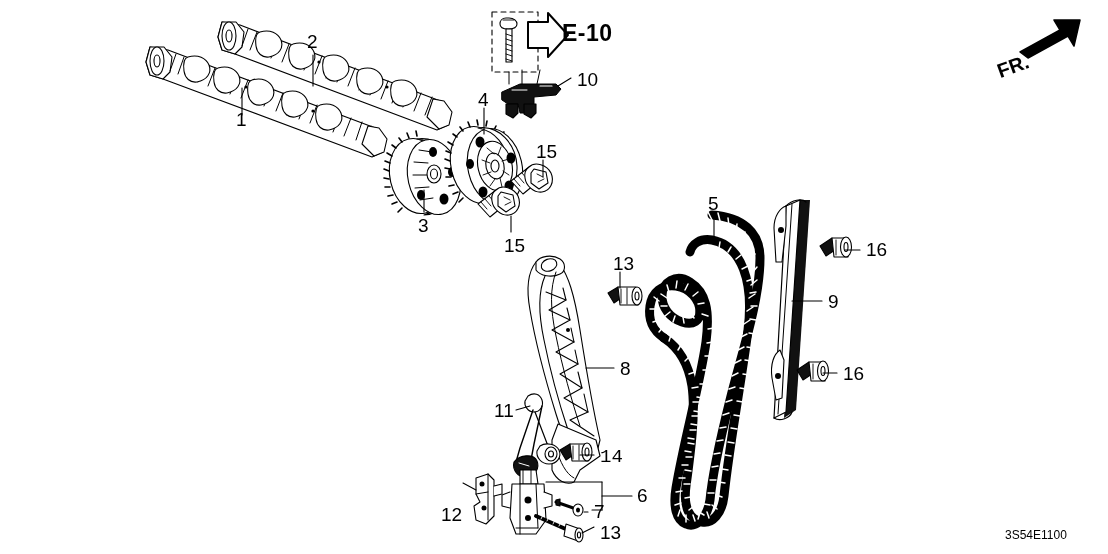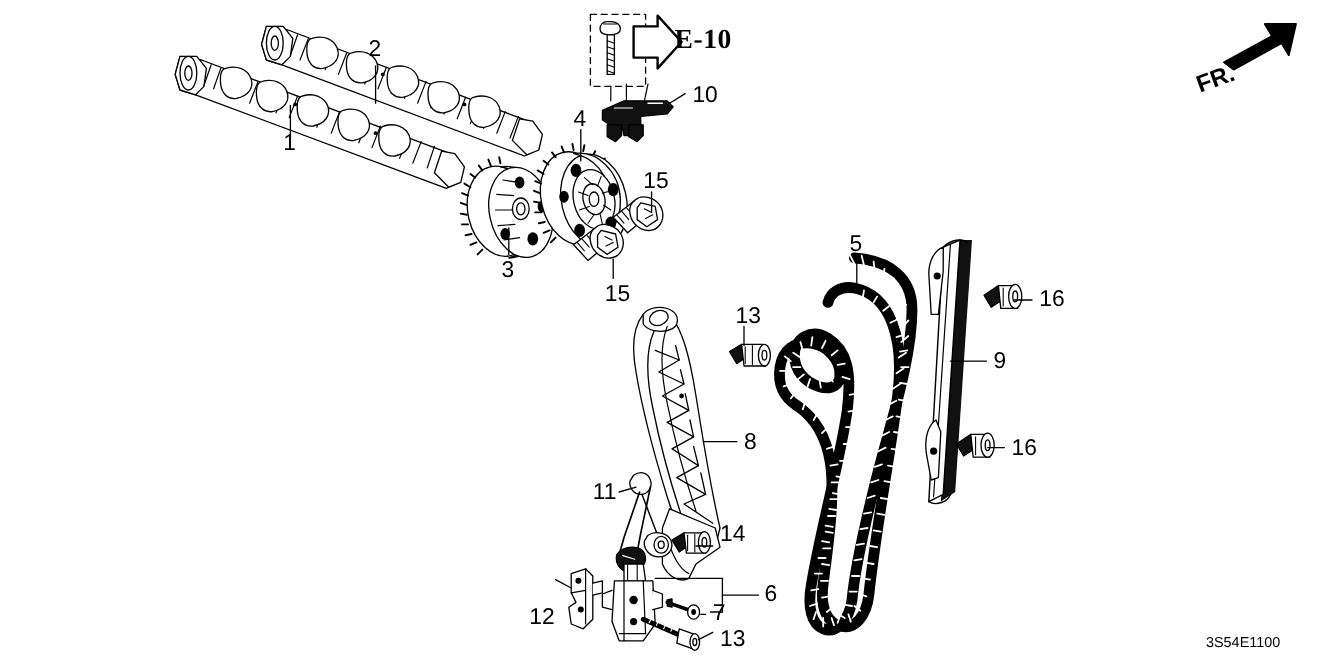--- a/index.html
+++ b/index.html
@@ -1,21 +1,21 @@
 <!DOCTYPE html>
 <html><head>
 <meta charset="utf-8">
 <style>
   html,body{margin:0;padding:0;background:#ffffff;}
   body{width:1108px;height:554px;font-family:"Liberation Sans",sans-serif;overflow:hidden;}
   #stage{position:relative;width:1108px;height:554px;background:#fff;}
   svg.layer{position:absolute;left:0;top:0;width:1108px;height:554px;}
   .lbl{position:absolute;font-family:"Liberation Sans",sans-serif;font-size:19px;color:#000;
        line-height:1;white-space:nowrap;}
-  .lbl-e10{position:absolute;font-family:Liberation Serif, serif;font-weight:bold;
+  .lbl-e10{position:absolute;font-family:Liberation Sans, sans-serif;font-weight:bold;
        font-size:23px;color:#000;letter-spacing:0.5px;}
   .lbl-fr{position:absolute;font-family:"Liberation Sans",sans-serif;font-weight:bold;
        font-size:20px;color:#000;transform:rotate(-20deg);transform-origin:left bottom;}
   .lbl-code{position:absolute;font-family:"Liberation Sans",sans-serif;font-size:12px;color:#000;}
 </style>
 </head>
 <body>
 
 <div id="stage">
 
@@ -587,21 +587,21 @@
   <div class="lbl" style="left:478px;top:90px;">4</div>
   <div class="lbl" style="left:708px;top:194px;">5</div>
   <div class="lbl" style="left:637px;top:486px;">6</div>
   <div class="lbl" style="left:594px;top:502px;">7</div>
   <div class="lbl" style="left:620px;top:359px;">8</div>
   <div class="lbl" style="left:828px;top:292px;">9</div>
   <div class="lbl" style="left:577px;top:70px;">10</div>
   <div class="lbl" style="left:494px;top:401px;text-align:center;">11</div>
   <div class="lbl" style="left:441px;top:493px;margin-top:12px;">12</div>
   <div class="lbl" style="left:613px;top:254px;text-align:center;">13</div>
-  <div class="lbl" style="left:600px;top:436px;">14</div>
+  <div class="lbl" style="left:600px;top:448px;font-family:Liberation Mono, monospace;">14</div>
   <div class="lbl" style="left:536px;top:142px;">15</div>
   <div class="lbl" style="left:504px;top:236px;">15</div>
   <div class="lbl" style="left:866px;top:240px;">16</div>
   <div class="lbl" style="left:843px;top:364px;">16</div>
   <div class="lbl" style="left:600px;top:523px;">13</div>
 
   <div class="lbl-e10" style="left:562px;top:20px;">E-10</div>
 
   <div class="lbl-fr" style="left:1002px;top:60px;">FR.</div>
 

